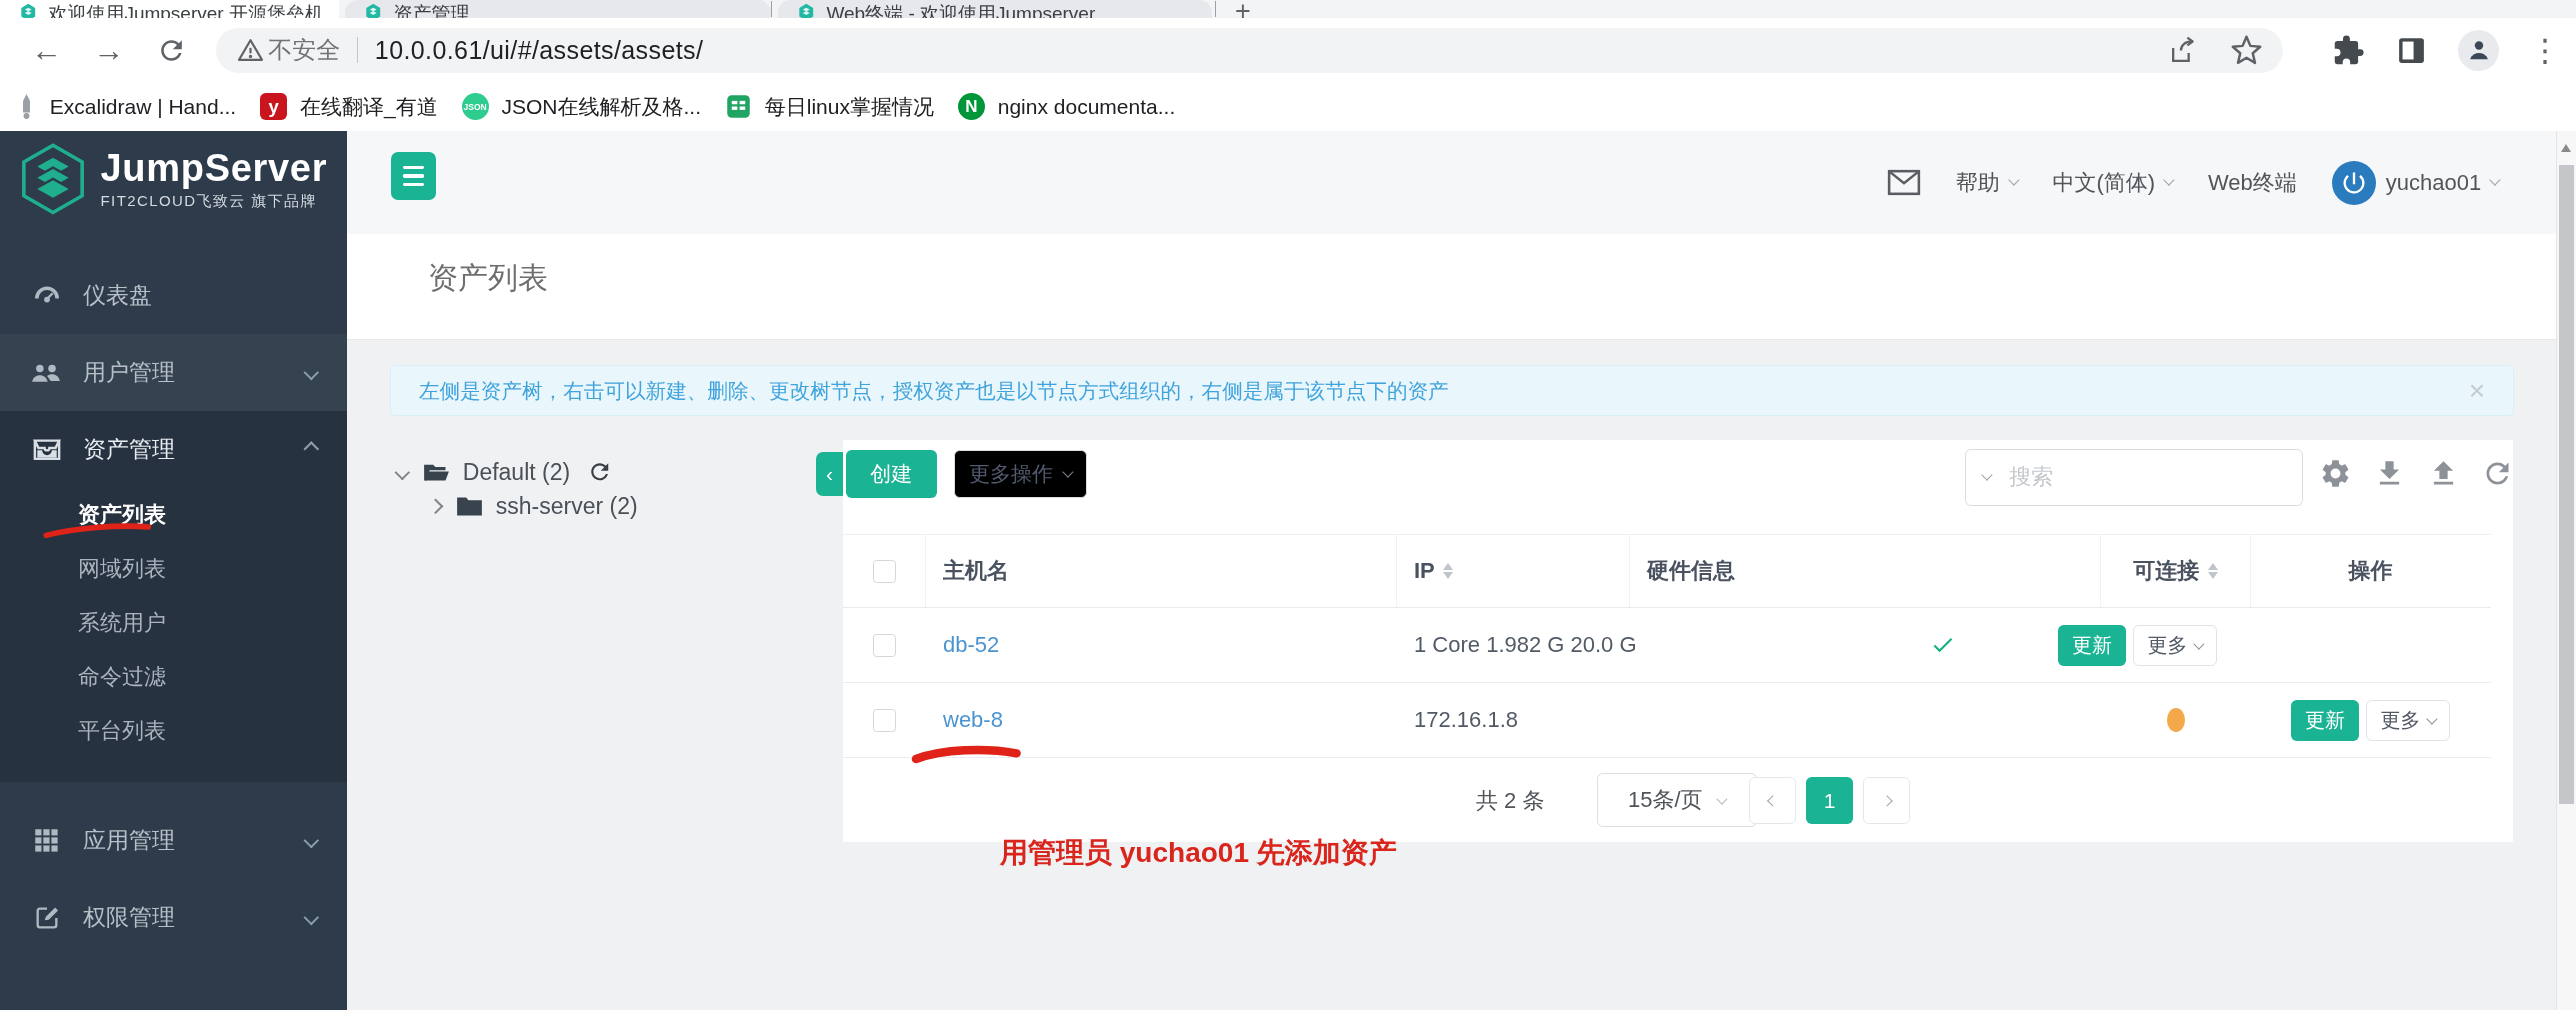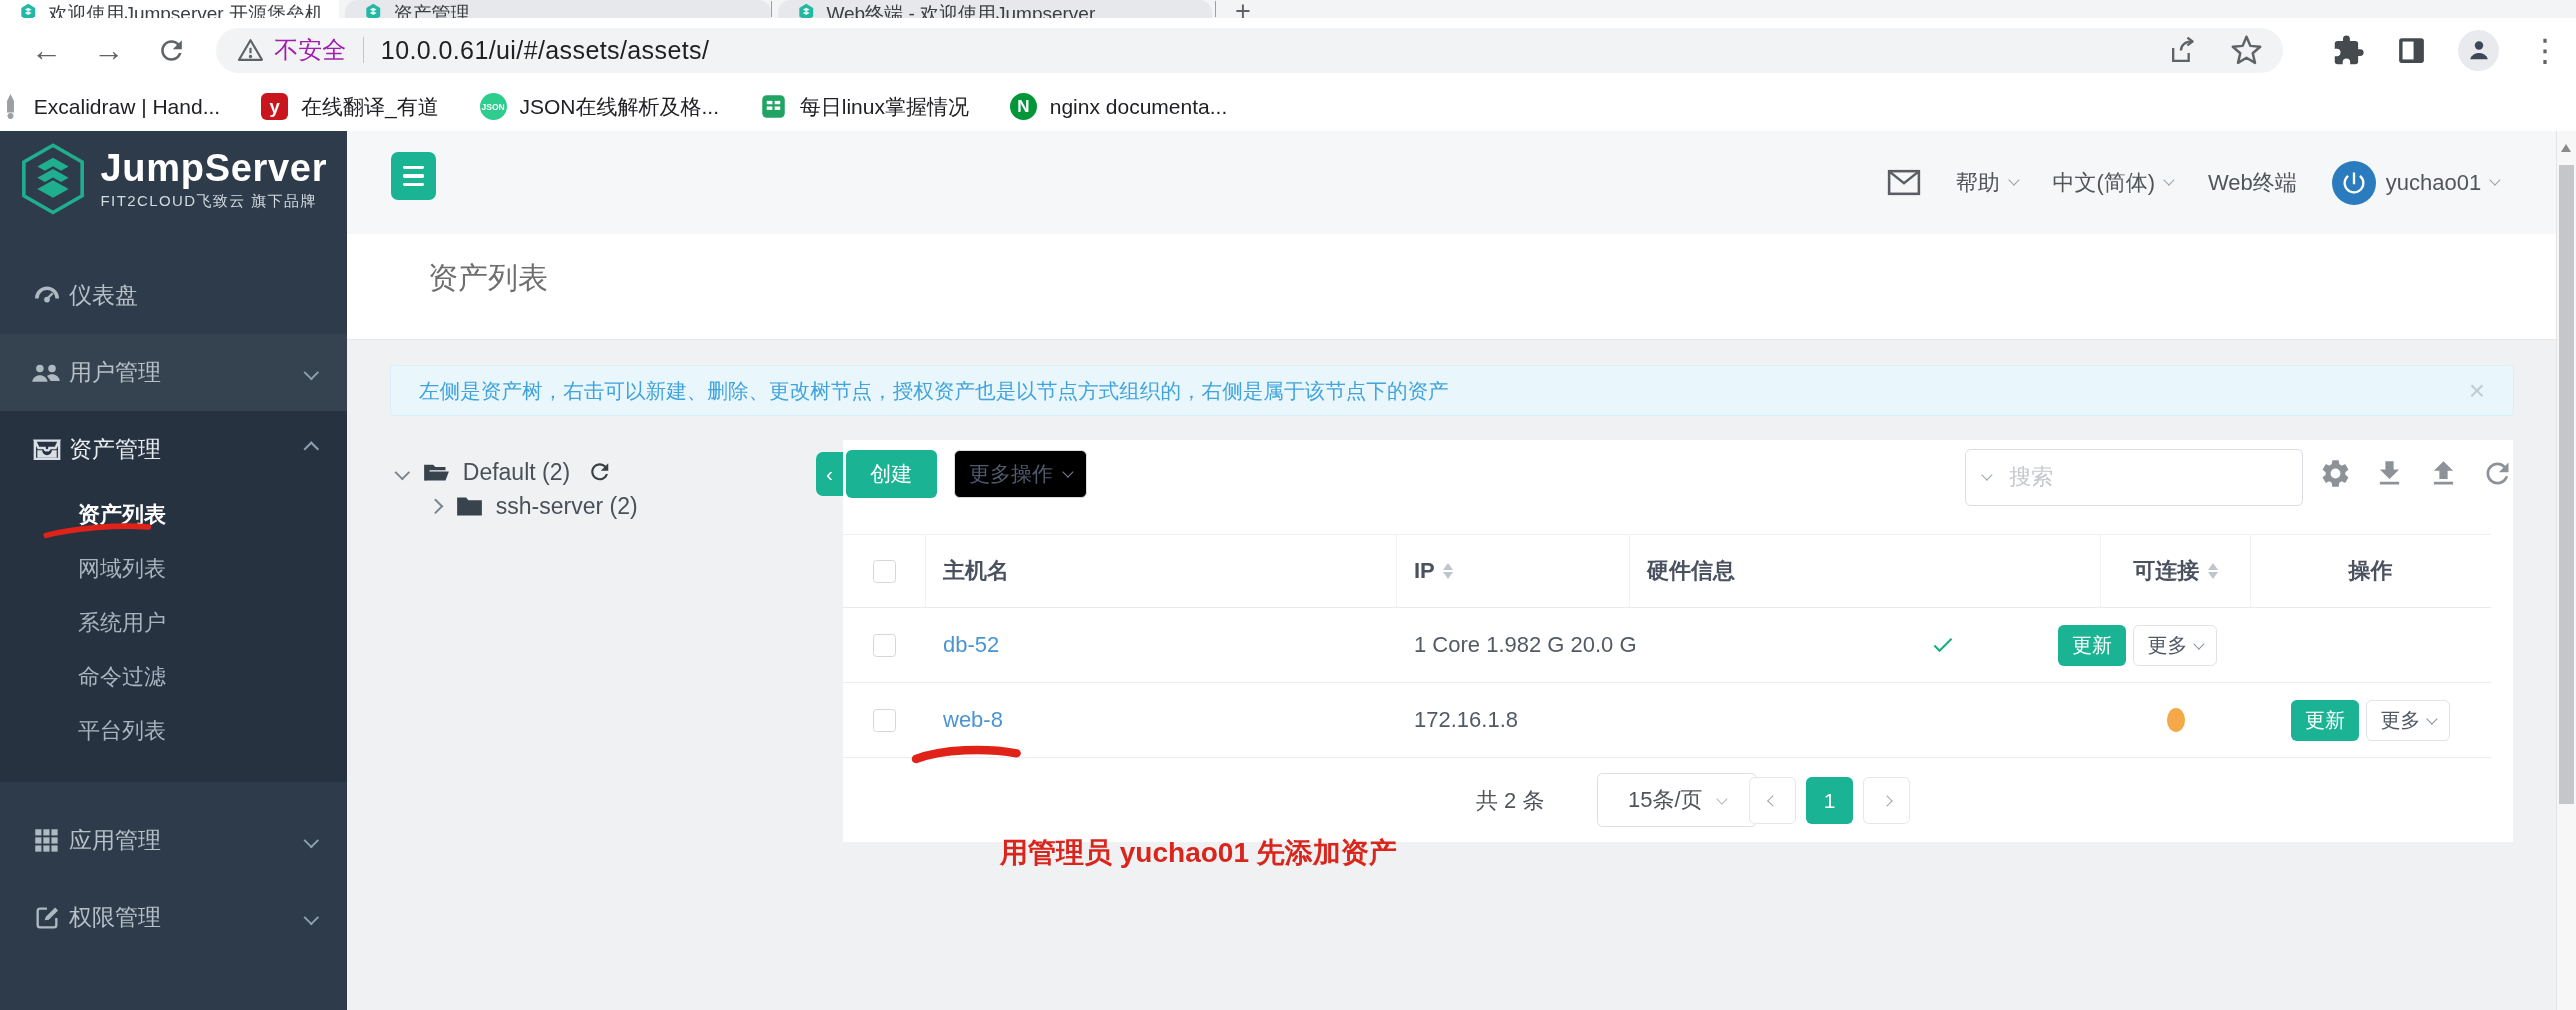--- a/index.html
+++ b/index.html
@@ -23,48 +23,48 @@
   .tab3 { left:778px; width:434px; background:#e6e8eb; }
   .tab-sep { position:absolute; top:1.4px; width:0.7px; height:15.6px; background:#9aa0a6; }
   .favicon { width:18.5px; height:18.5px; flex:none; margin-top:1.4px; }
   .newtab { position:absolute; left:1235px; top:-4.3px; font-size:27px; color:#5f6368; }
 
   
   .btoolbar { position:absolute; top:18px; left:0; width:2576px; height:64px; background:#fff; display:flex; align-items:center; padding:0 15.6px; }
   .nav-ico { font-size:31px; color:#5f6368; margin:0 15.6px; line-height:1; }
   .refresh-svg { width:31px; height:31px; margin:0 15.6px; }
   .omnibox { flex:1; height:45px; margin:0 24px 0 14px; background:#f1f3f4; border-radius:23px; display:flex; align-items:center; padding:0 20px 0 21px; }
-  .omni-sec { display:flex; align-items:center; gap:10px; color:#a21caf; font-size:24px; }
+  .omni-sec { display:flex; align-items:center; gap:4px; color:#737373; font-size:24px; }
   .omni-div { width:0.7px; height:25.5px; background:#c4c7ca; margin:0 17px; }
   .omni-url { font-size:25px; color:#202124; letter-spacing:0.4px; flex:1; }
   .omni-right { display:flex; align-items:center; gap:31px; }
   .chrome-right { display:flex; align-items:center; gap:30px; margin-left:25.5px; }
   .dots { font-size:31px; color:#5f6368; line-height:1; }
   .chr-avatar { width:41px; height:41px; border-radius:50%; background:#e8eaed; display:flex; align-items:center; justify-content:center; }
 
   
-  .bookmarks { position:absolute; top:82px; left:0; width:2548px; height:50px; background:#fff; border-bottom:0.7px solid #dadce0; display:flex; align-items:center; padding:0 0; gap:41px; }
+  .bookmarks { position:absolute; top:82px; left:0; width:2548px; height:50px; background:#fff; border-bottom:0.7px solid #dadce0; display:flex; align-items:center; padding:0 16px; gap:24px; }
   .bm { display:flex; align-items:center; gap:12.8px; font-size:21px; color:#202124; }
   .bm-ico { width:27px; height:27px; border-radius:5.7px; display:flex; align-items:center; justify-content:center; color:#fff; font-weight:bold; flex:none; }
 
   
   .app { position:absolute; top:131px; left:0; right:0; bottom:0; }
 
   
   .vscroll { position:absolute; top:0; right:0; width:20px; bottom:0; background:#f7f7f7; border-left:0.7px solid #e4e4e4; }
   .vscroll .arr { position:absolute; top:12.8px; left:4.3px; width:0; height:0; border-left:5.7px solid transparent; border-right:5.7px solid transparent; border-bottom:8.5px solid #8a8a8a; }
   .vscroll .thumb { position:absolute; top:34px; left:2.1px; width:15px; height:639px; background:#c4c6c9; }
 
   
   .sidebar { position:absolute; top:0; left:0; width:347px; bottom:0; background:#2e3b4a; color:#b7c0c8; }
   .logo-block { height:98px; display:flex; align-items:center; padding:0 0 0 18.5px; gap:14px; }
   .logo-text .lt1 { color:#fff; font-size:38px; font-weight:bold; letter-spacing:0.7px; line-height:1.05; }
   .logo-text .lt2 { color:#d3dae0; font-size:15px; letter-spacing:1.4px; margin-top:2.8px; }
   .snav { margin-top:28px; }
-  .sitem { height:77px; display:flex; align-items:center; padding:0 30px 0 31px; font-size:23px; gap:7px; }
+  .sitem { height:77px; display:flex; align-items:center; padding:0 30px 0 31px; font-size:23px; gap:21px; }
   .sitem .micon { width:31px; flex:none; display:flex; justify-content:center; }
   .sitem .slabel { flex:1; }
   .sitem .chev { color:#8da0ae; }
   .sitem.lighter { background:#35424f; }
   .group-open { background:#263240; }
   .subitem { height:54px; display:flex; align-items:center; padding-left:78px; font-size:22px; color:#a9b4bd; }
   .subitem.active { color:#ffffff; font-weight:bold; }
   .group-pad { height:24px; background:#263240; }
   .red-underline-1 { position:absolute; left:41px; top:389px; pointer-events:none; }
 

